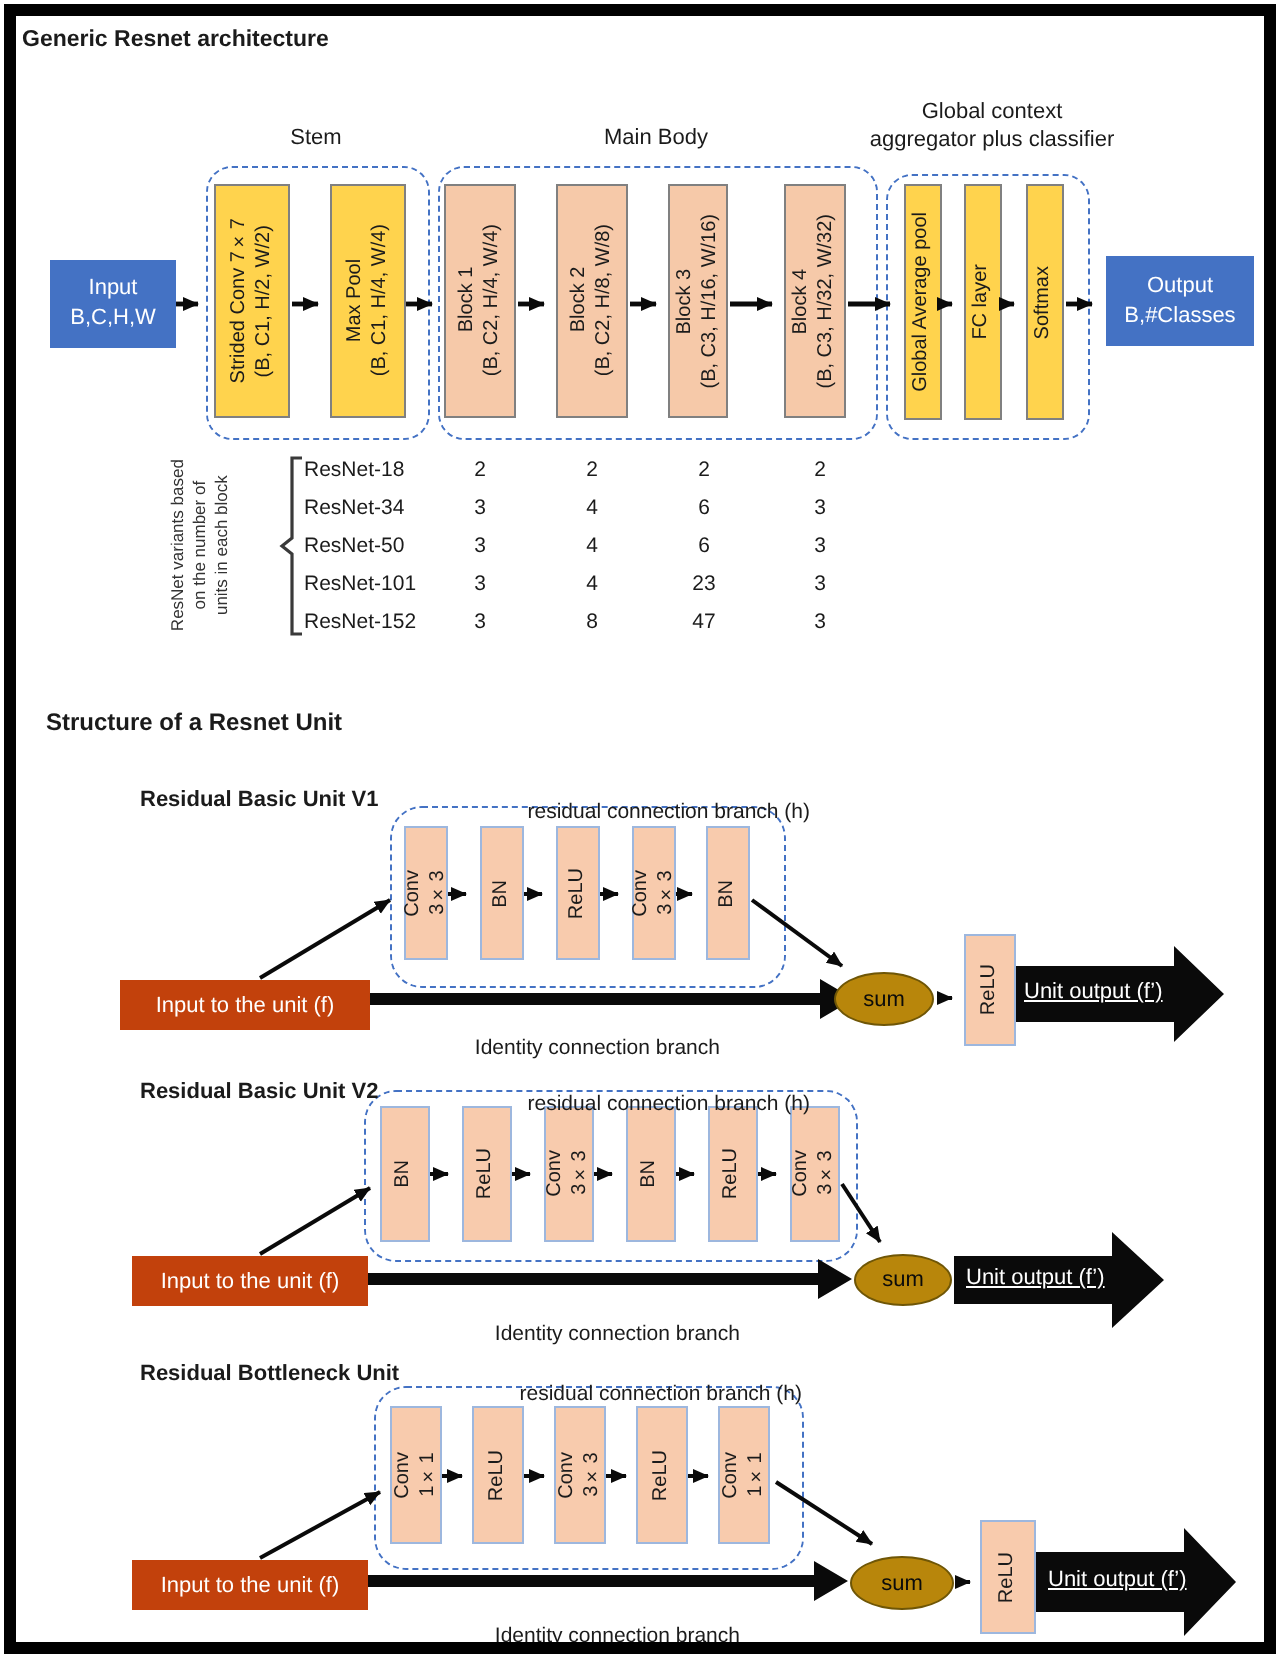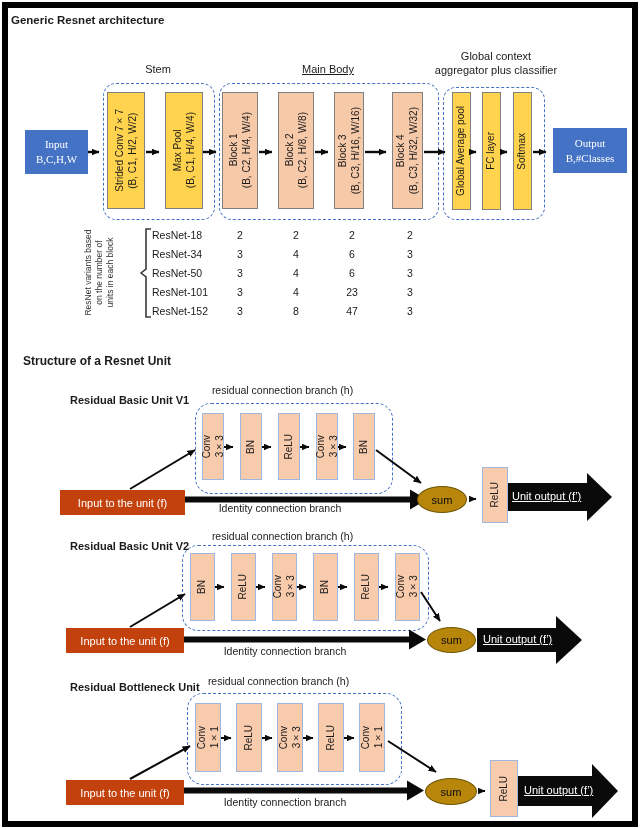--- a/index.html
+++ b/index.html
@@ -12,27 +12,27 @@
   .dashedbox{position:absolute;border:1.6px dashed #4472C4;border-radius:13px;z-index:1;}
   .vbox{position:absolute;display:flex;align-items:center;justify-content:center;z-index:2;
         border:1px solid #808080;box-sizing:border-box;}
   .vbox.yellow{background:#FFD34D;}
   .vbox.salmon{background:#F6C9A9;}
   .vbox.unitop{background:#F8CBAD;border:1px solid #9DB7DE;}
   .vt{writing-mode:vertical-rl;transform:rotate(180deg);text-align:center;font-size:10px;line-height:1.25;white-space:nowrap;}
   .vt span{display:block;}
   .vt span:empty{display:none;}
   .bluebox{position:absolute;background:#4472C4;color:#fff;display:flex;flex-direction:column;
-           align-items:center;justify-content:center;font-size:11px;line-height:1.35;z-index:2;font-family:Liberation Serif, serif;}
+           align-items:center;justify-content:center;font-size:11px;line-height:1.35;z-index:2;}
   .blackbox{position:absolute;background:#c2410c;color:#fff;display:flex;align-items:center;
             justify-content:center;font-size:11px;z-index:2;white-space:nowrap;text-align:center;}
   .sum{position:absolute;background:#B8860B;border:1.2px solid #6f5606;border-radius:50%;
        display:flex;align-items:center;justify-content:center;font-size:11px;color:#0b0b0b;z-index:6;box-sizing:border-box;}
   .unittitle{position:absolute;font-weight:bold;font-size:11px;z-index:6;white-space:nowrap;}
-  .smalllabel{position:absolute;font-size:10.5px;text-align:center;z-index:6;white-space:nowrap;}
+  .smalllabel{position:absolute;font-size:10.5px;text-align:right;z-index:6;white-space:nowrap;margin-top:16px;}
   .outtext{position:absolute;color:#fff;font-size:11px;z-index:6;white-space:nowrap;text-decoration:underline;}
   .overlay{position:absolute;left:0;top:0;z-index:5;pointer-events:none;}
   .tblrow{position:absolute;height:19px;width:280px;font-size:10.5px;z-index:2;}
   .tblrow .nm{position:absolute;left:0;top:2px;}
   .tblrow .n{position:absolute;top:2px;width:26px;text-align:center;}
   .sidelabel{position:absolute;font-size:8.5px;color:#333;text-align:center;line-height:1.3;
              transform:rotate(-90deg);z-index:2;white-space:nowrap;}
 </style>
 </head>
 <body>
@@ -95,21 +95,21 @@
       <path d="M388,741 L436,772" marker-end="url(#ah)"></path>
       <path d="M479,791 H485" marker-end="url(#ah)"></path>
     </g>
     <path d="M184,787.5 H407 V780.5 L424,790.5 L407,800.5 V793.5 H184 Z" fill="#0a0a0a"></path>
     <polygon points="518,776 592,776 592,764 618,791 592,818 592,806 518,806" fill="#0a0a0a"></polygon>
   </svg>
 
   <div class="abs title" style="left:11px;top:14px;">Generic Resnet architecture</div>
 
   <div class="abs grouplabel" style="left:103px;top:63px;width:110px;">Stem</div>
-  <div class="abs grouplabel" style="left:219px;top:63px;width:218px;text-decoration:underline;">Main Body</div>
+  <div class="abs grouplabel" style="left:219px;top:63px;width:218px;">Main Body</div>
   <div class="abs grouplabel" style="left:418px;top:50px;width:156px;">
     <span>Global context</span><br>
     <span>aggregator plus classifier</span>
   </div>
 
   <div class="dashedbox" style="left:103px;top:83px;width:110px;height:135px;"></div>
   <div class="dashedbox" style="left:219px;top:83px;width:218px;height:135px;"></div>
   <div class="dashedbox" style="left:443px;top:87px;width:100px;height:131px;"></div>
 
   <div class="bluebox" style="left:25px;top:130px;width:63px;height:44px;">

